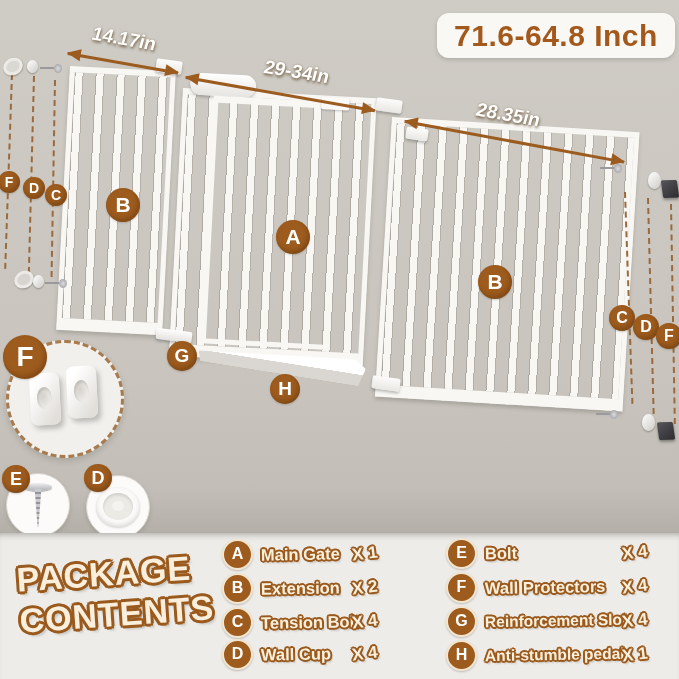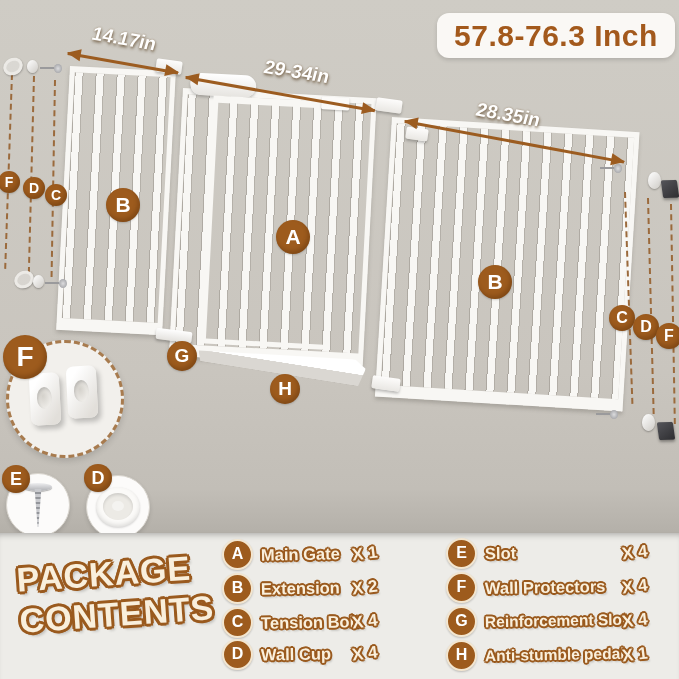--- a/index.html
+++ b/index.html
@@ -108,21 +108,21 @@
   .iname{margin-left:8px;font-size:16.5px;font-weight:bold;white-space:nowrap;transform:rotate(-1deg);}
   .qty{position:absolute;font-size:17px;font-weight:bold;transform:rotate(-7deg);}
   .colL .qty{left:130px;} .colR .qty{left:176px;}
 </style>
 </head>
 <body>
 
 <div class="stage">
 
   <div class="size-box">
-    <span>57.8-76.3 Inch</span>
+    <span>71.6-64.8 Inch</span>
   </div>
 
   <div class="panel p-left"></div>
   <div class="panel p-main">
     <div class="handle"></div>
     <div class="door"></div>
     <div class="latch"></div>
     <div class="foot fl"></div>
     <div class="foot fr"></div>
   </div>
@@ -216,21 +216,21 @@
       <div class="qty outline-sm">X 4</div>
     </div>
     <div class="row colL" style="left:222px;top:107px;width:220px;">
       <div class="badge">D</div>
       <div class="iname outline-sm">Wall Cup</div>
       <div class="qty outline-sm">X 4</div>
     </div>
 
     <div class="row colR" style="left:446px;top:6px;width:230px;">
       <div class="badge">E</div>
-      <div class="iname outline-sm">Slot</div>
+      <div class="iname outline-sm">Bolt</div>
       <div class="qty outline-sm">X 4</div>
     </div>
     <div class="row colR" style="left:446px;top:40px;width:230px;">
       <div class="badge">F</div>
       <div class="iname outline-sm">Wall Protectors</div>
       <div class="qty outline-sm">X 4</div>
     </div>
     <div class="row colR" style="left:446px;top:74px;width:230px;">
       <div class="badge">G</div>
       <div class="iname outline-sm" style="font-size:15.5px;">Reinforcement Slot</div>

